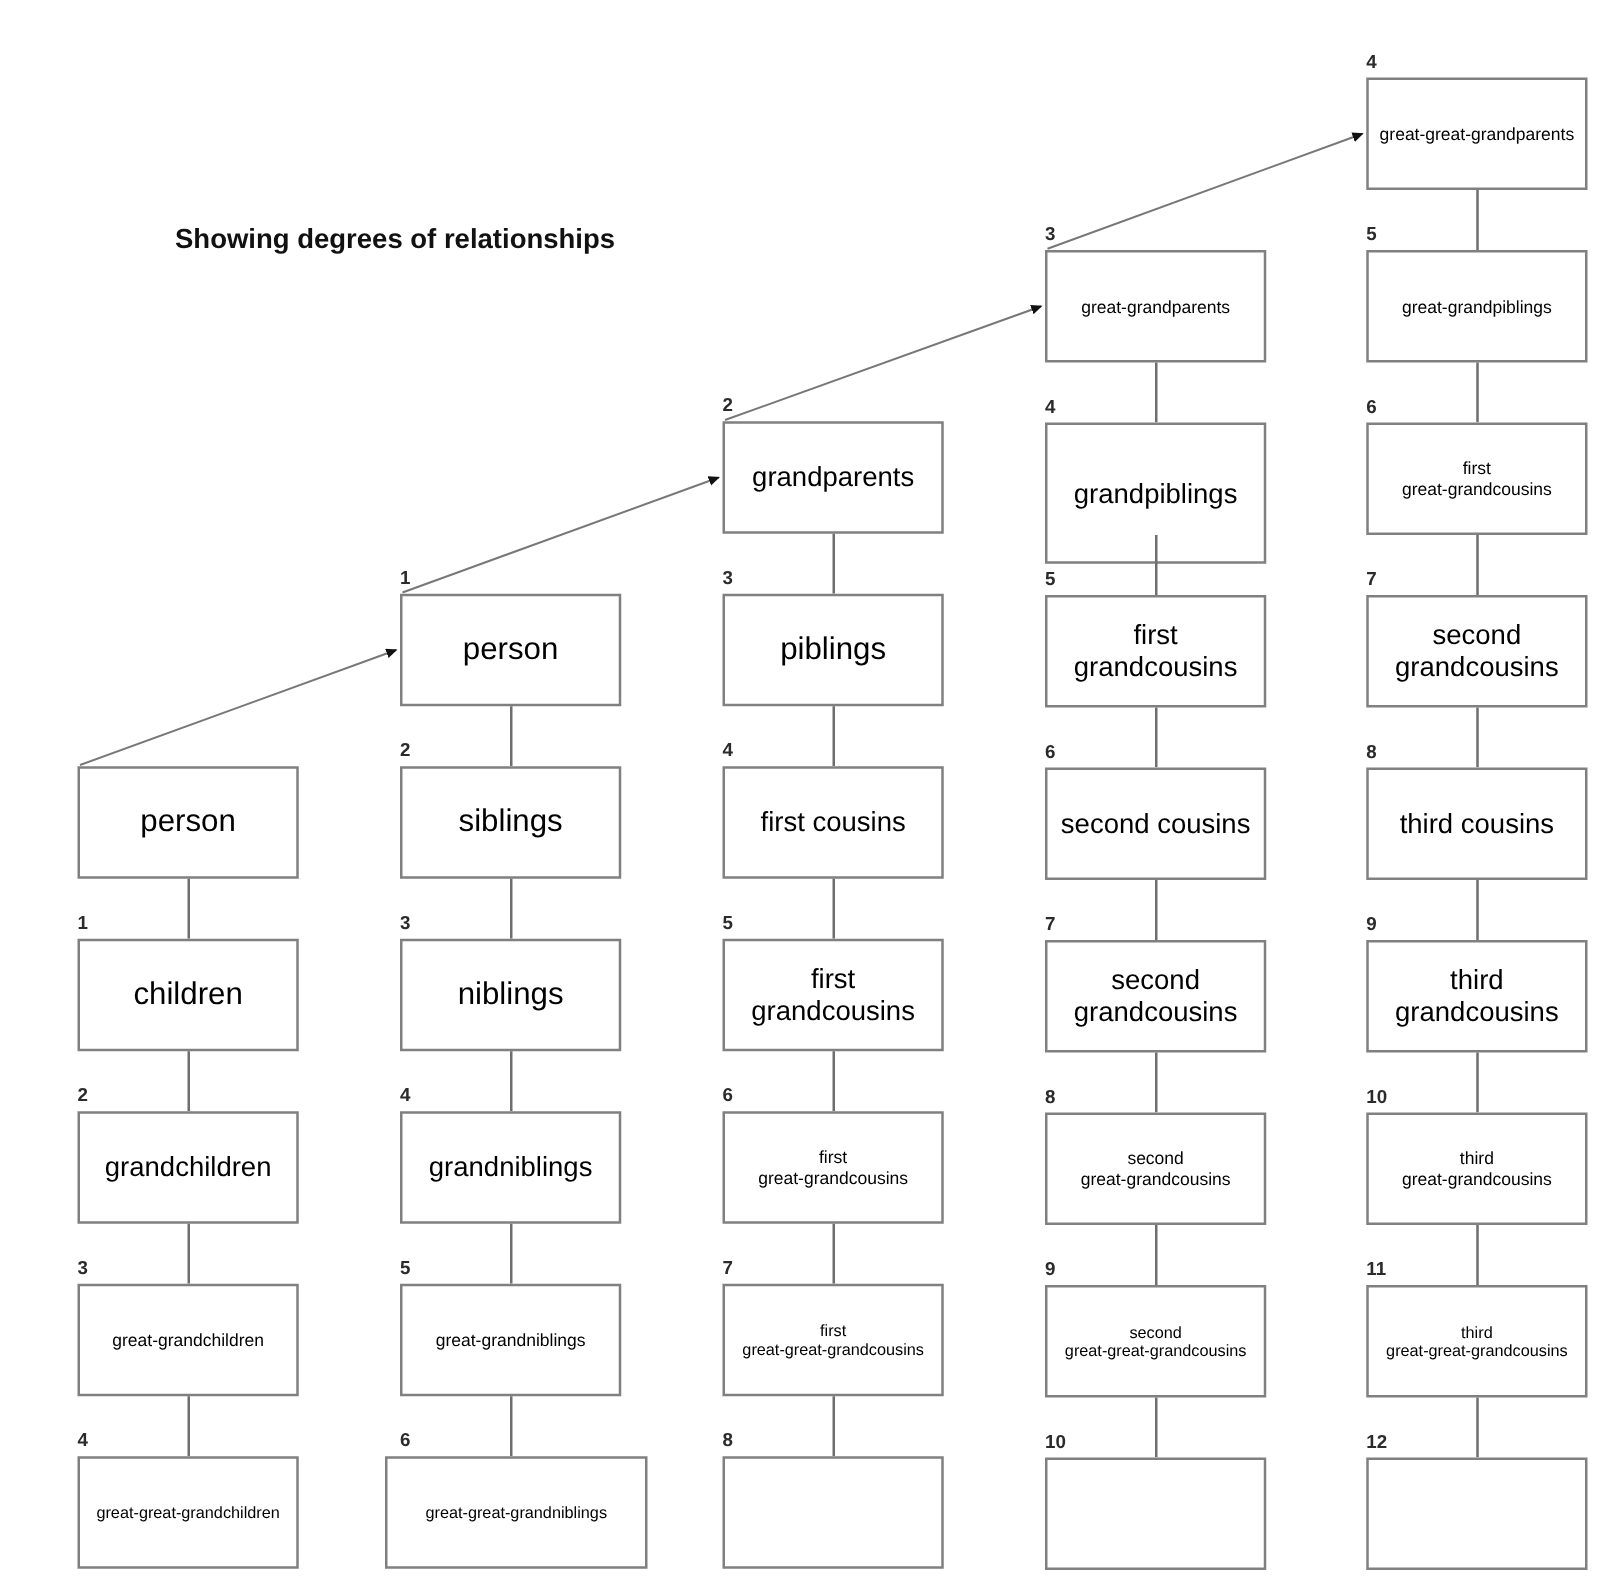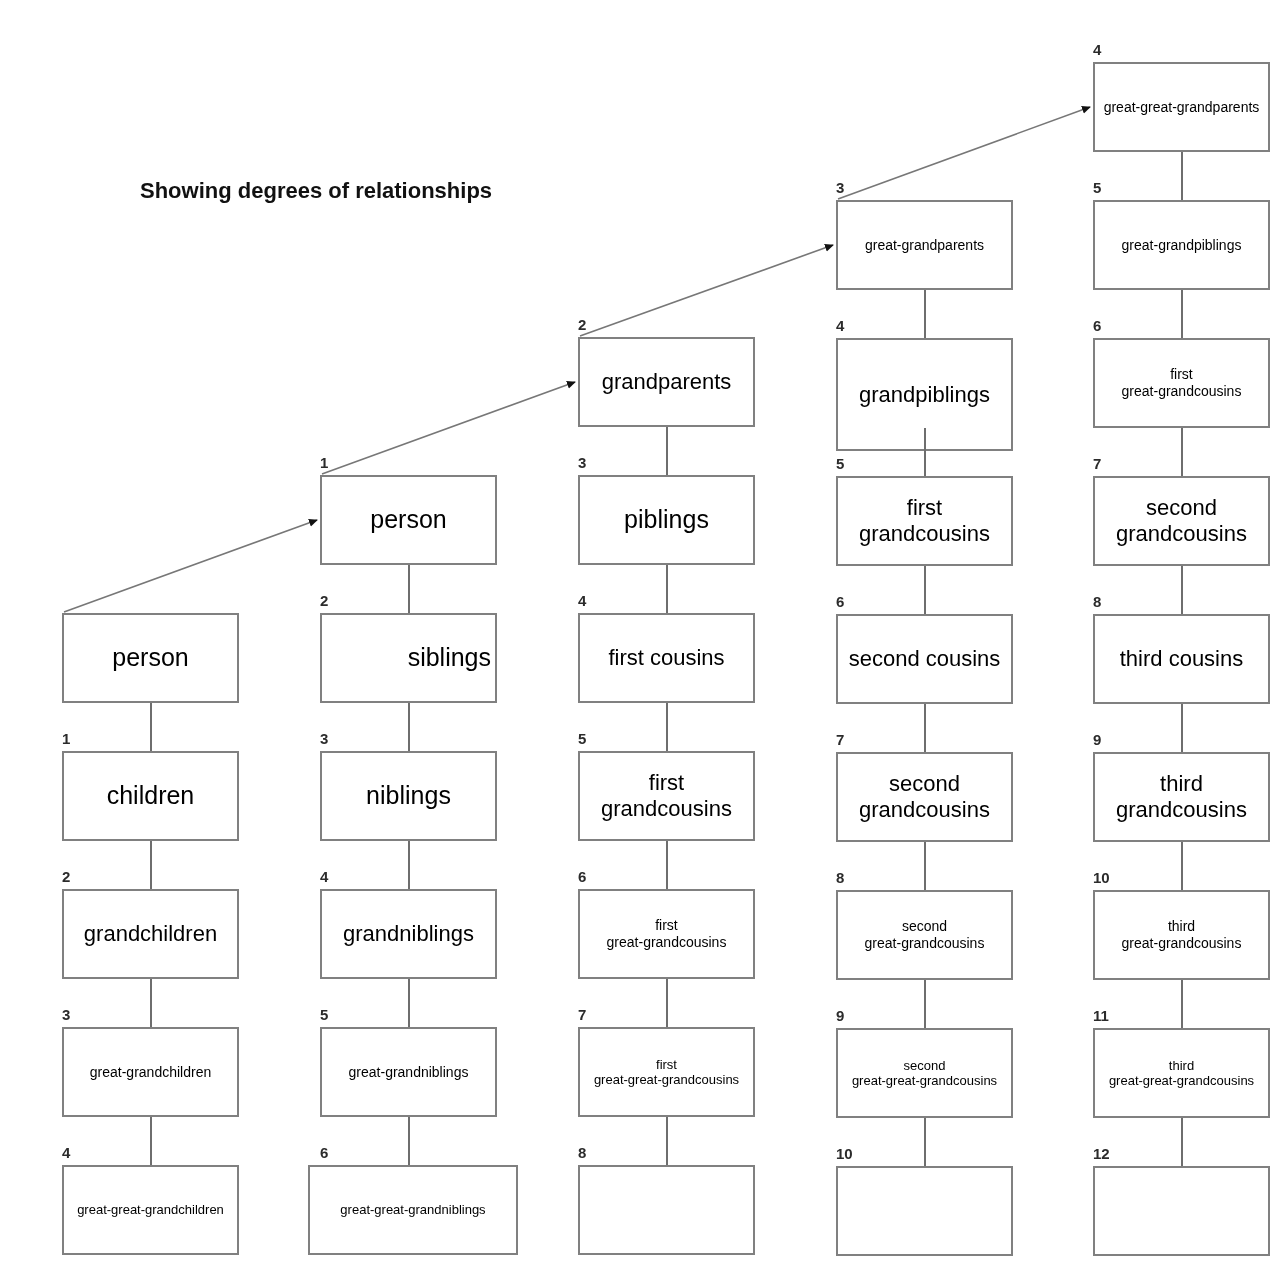--- a/index.html
+++ b/index.html
@@ -111,21 +111,21 @@
       <div class="degree" style="left: 62px; top: 1145px;">4</div>
       <div class="node fs-xs" style="left: 62px; top: 1165px; width: 177px; height: 90px; border-color: rgb(128, 128, 128);">
         <span class="lbl">great-great-grandchildren</span>
       </div>
       <div class="degree" style="left: 320px; top: 455px;">1</div>
       <div class="node fs-xl" style="left: 320px; top: 475px; width: 177px; height: 90px; border-color: rgb(128, 128, 128);">
         <span class="lbl">person</span>
       </div>
       <div class="vconn" style="left: 407.5px; top: 565px; height: 48px;"></div>
       <div class="degree" style="left: 320px; top: 593px;">2</div>
-      <div class="node fs-xl" style="left: 320px; top: 613px; width: 177px; height: 90px; border-color: rgb(128, 128, 128); justify-content: flex-end;">
+      <div class="node fs-xl" style="left: 320px; top: 613px; width: 177px; height: 90px; border-color: rgb(128, 128, 128);">
         <span class="lbl">siblings</span>
       </div>
       <div class="vconn" style="left: 407.5px; top: 703px; height: 48px;"></div>
       <div class="degree" style="left: 320px; top: 731px;">3</div>
       <div class="node fs-xl" style="left: 320px; top: 751px; width: 177px; height: 90px; border-color: rgb(128, 128, 128);">
         <span class="lbl">niblings</span>
       </div>
       <div class="vconn" style="left: 407.5px; top: 841px; height: 48px;"></div>
       <div class="degree" style="left: 320px; top: 869px;">4</div>
       <div class="node fs-lg" style="left: 320px; top: 889px; width: 177px; height: 90px; border-color: rgb(128, 128, 128);">

